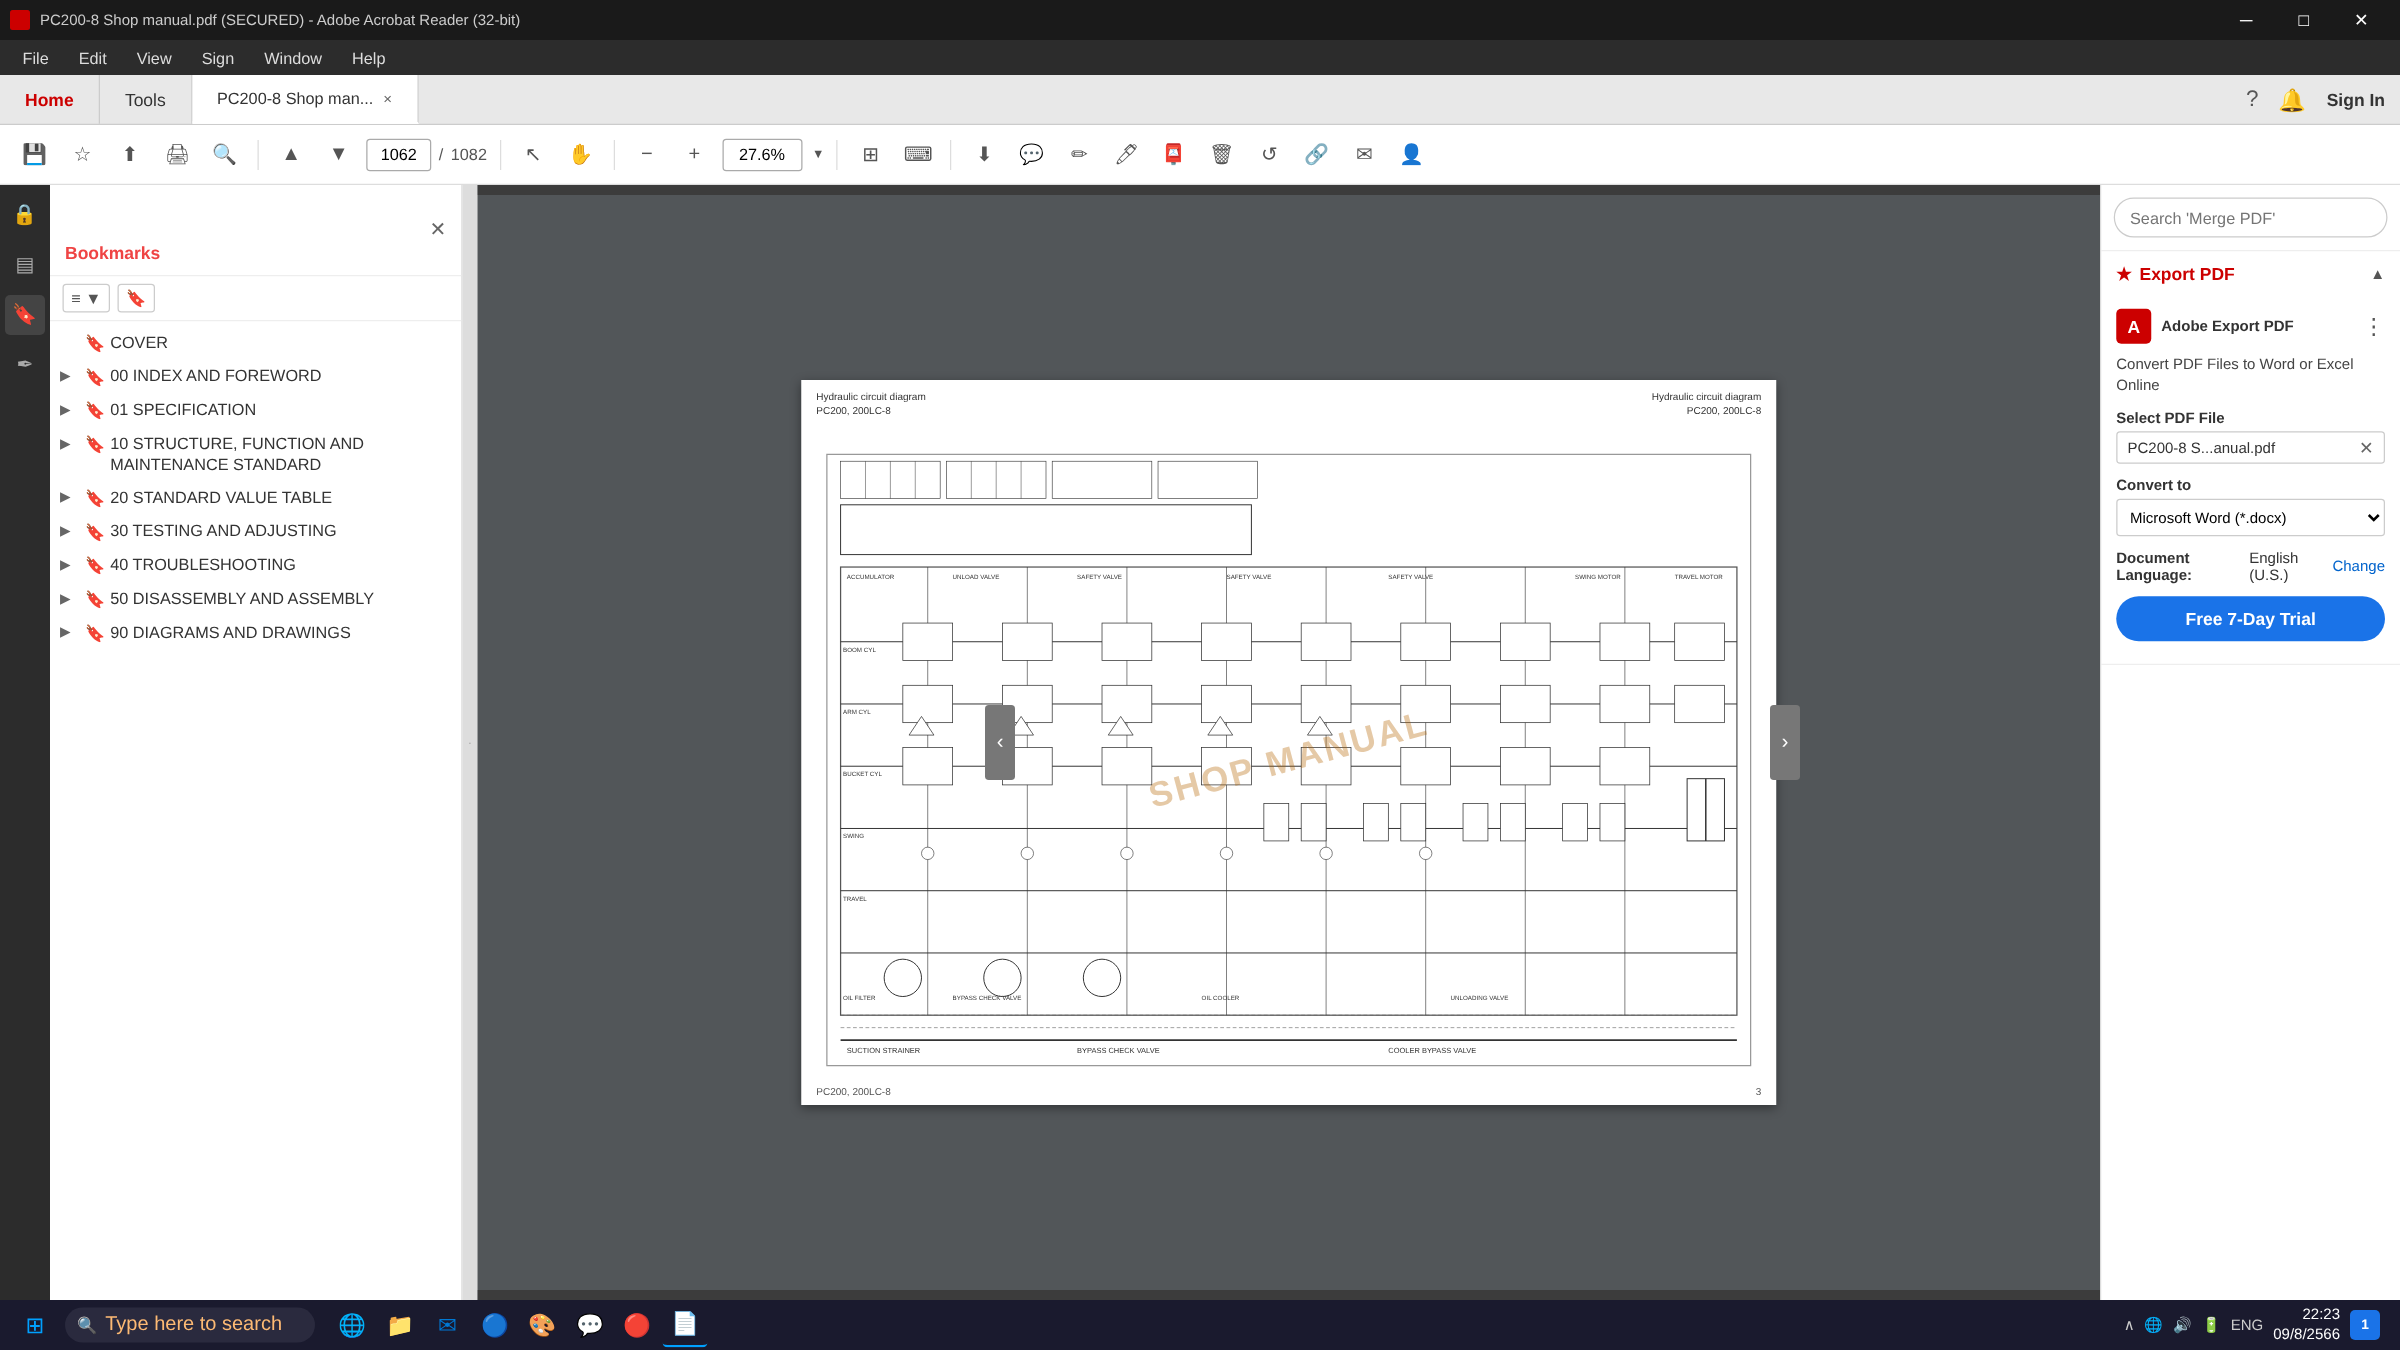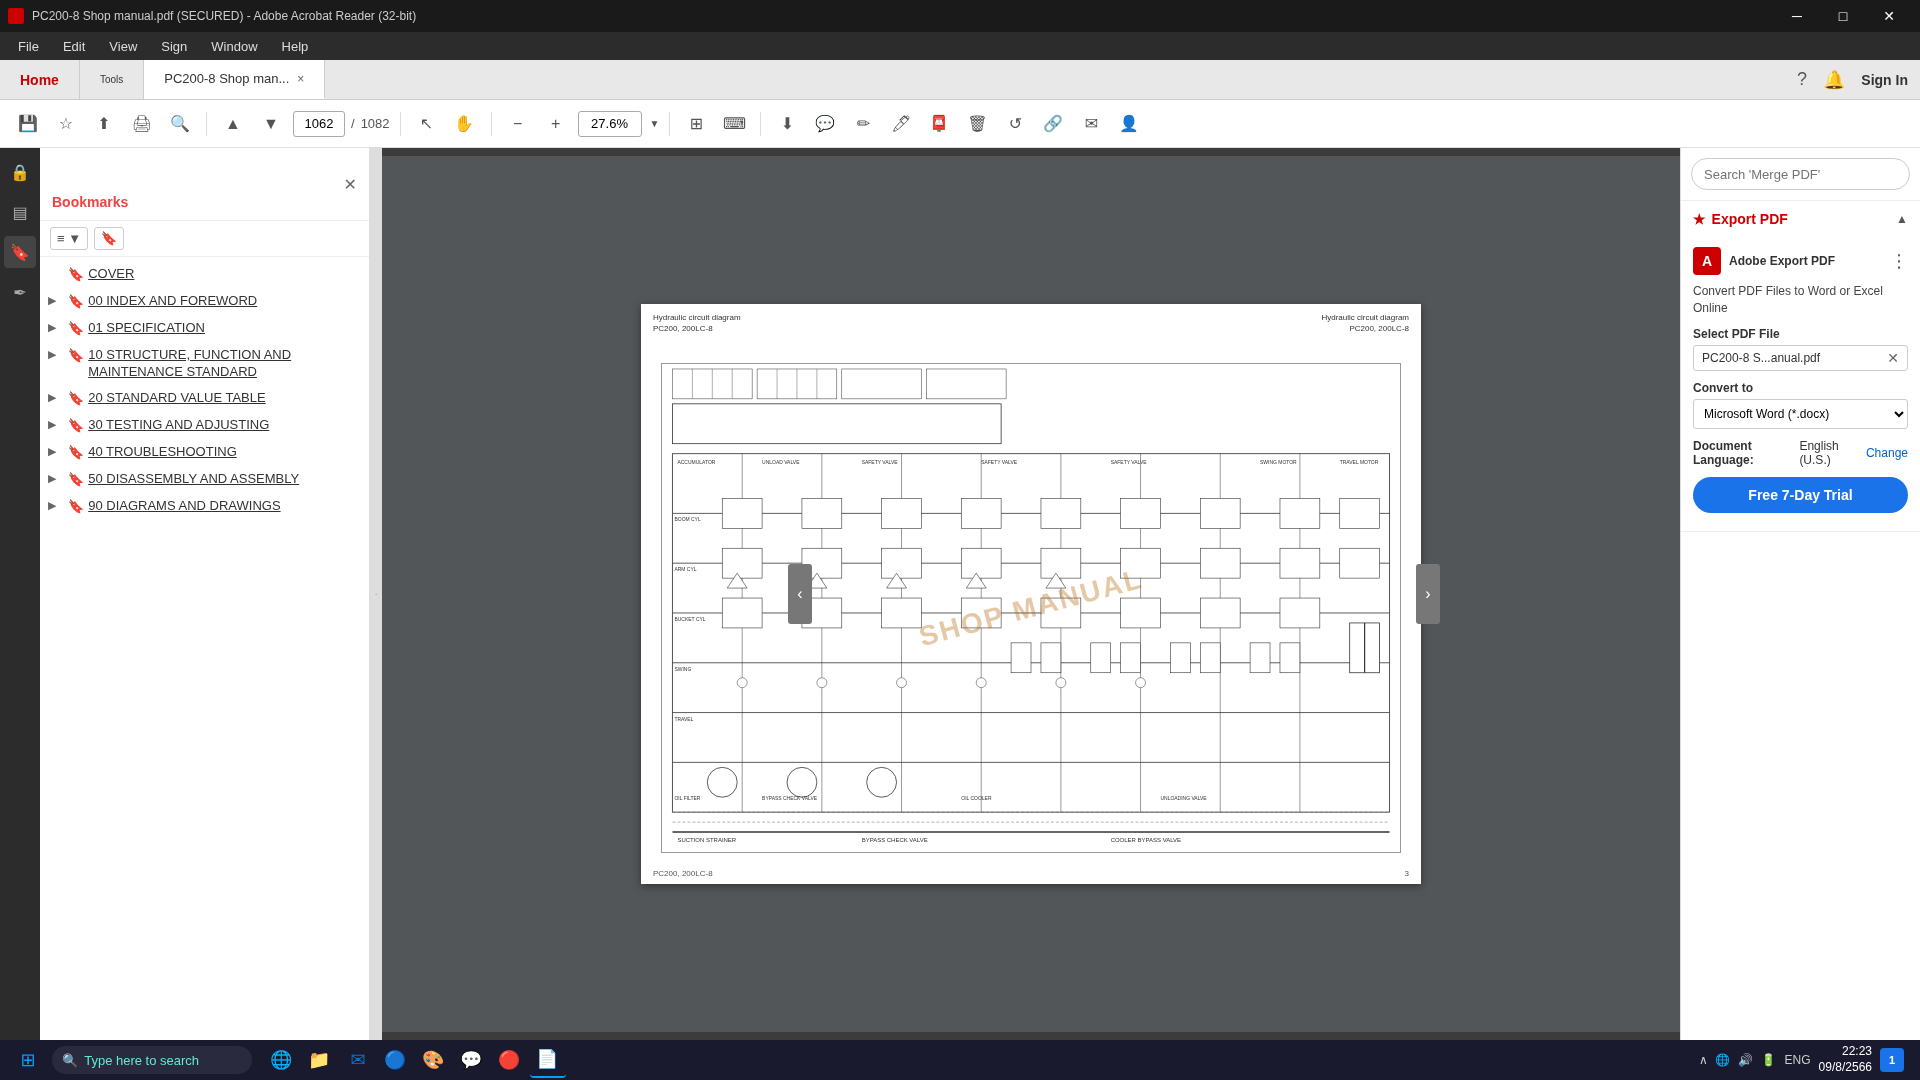--- a/index.html
+++ b/index.html
@@ -56,21 +56,21 @@
       font-size: 14px;
       font-weight: 600;
       color: #cc0000;
       cursor: pointer;
       border-right: 1px solid #ccc;
     }
     .tab-tools {
       padding: 0 20px;
       display: flex;
       align-items: center;
-      font-size: 10px;
+      font-size: 14px;
       color: #333;
       cursor: pointer;
       border-right: 1px solid #ccc;
     }
     .tab-document {
       padding: 0 20px;
       display: flex;
       align-items: center;
       font-size: 13px;
       color: #333;
@@ -143,21 +143,21 @@
     .bookmark-item {
       display: flex; align-items: flex-start;
       padding: 5px 8px;
       cursor: pointer;
       font-size: 13px;
       color: #333;
       gap: 4px;
     }
     .bookmark-expand { width: 16px; color: #666; flex-shrink: 0; margin-top: 1px; font-size: 11px; }
     .bookmark-icon { color: #cc6600; flex-shrink: 0; margin-top: 1px; }
-    .bookmark-label { flex: 1; line-height: 1.3; text-decoration: underline; }
+    .bookmark-label { flex: 1; line-height: 1.3; }
 
     
     .left-sidebar {
       width: 40px;
       background: #2c2c2c;
       display: flex;
       flex-direction: column;
       align-items: center;
       padding: 8px 0;
       gap: 8px;
@@ -341,21 +341,21 @@
       width: 40px; height: 32px;
       display: flex; align-items: center; justify-content: center;
       cursor: pointer; border-radius: 4px;
     }
     .start-icon { font-size: 18px; color: #00a0ff; }
     .taskbar-search {
       height: 28px; width: 200px;
       background: #2a2a3e; border-radius: 14px;
       display: flex; align-items: center; padding: 0 10px; gap: 6px;
     }
-    .taskbar-search-text { font-size: 13px; color: #5eead4; }
+    .taskbar-search-text { font-size: 16px; color: #fdba74; }
     .taskbar-apps { display: flex; align-items: center; gap: 2px; margin-left: 8px; }
     .taskbar-app {
       width: 36px; height: 36px; display: flex; align-items: center; justify-content: center;
       border-radius: 4px; cursor: pointer; font-size: 18px;
     }
     .taskbar-app.active { border-bottom: 2px solid #00a0ff; }
     .taskbar-spacer { flex: 1; }
     .taskbar-tray { display: flex; align-items: center; gap: 8px; padding: 0 8px; }
     .tray-item { font-size: 12px; color: #ccc; }
     .tray-time { font-size: 12px; color: white; text-align: right; line-height: 1.3; }

